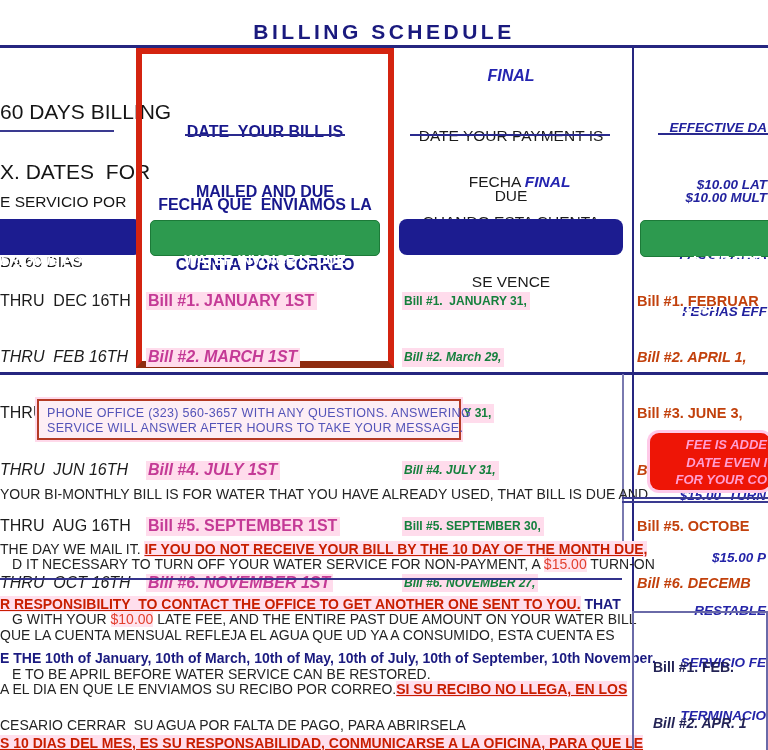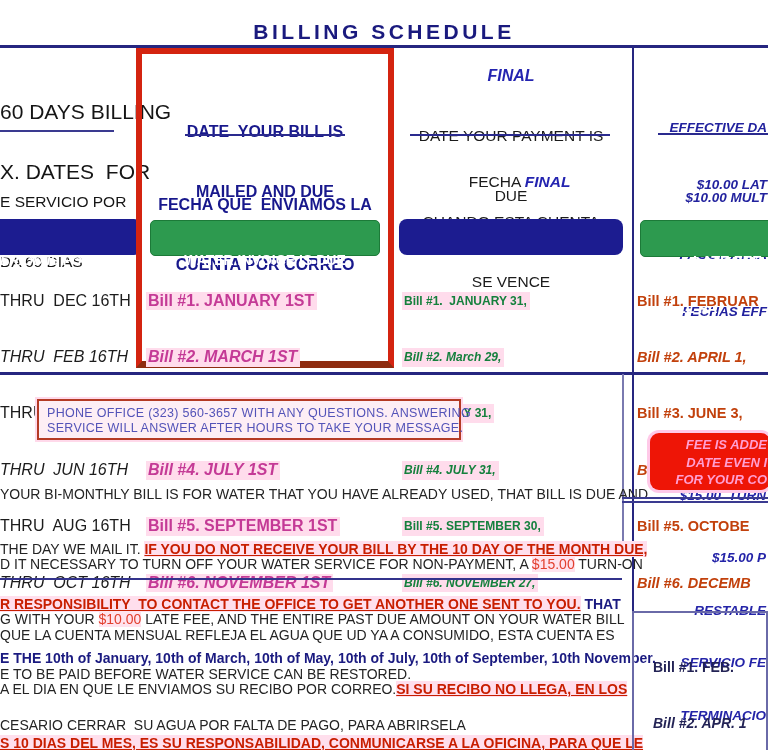--- a/index.html
+++ b/index.html
@@ -170,24 +170,24 @@
     <div style="top:20px;">SERVICE WILL ANSWER AFTER HOURS TO TAKE YOUR MESSAGE.</div>
   </div>
 
   <div class="para" style="top:449px;">
     <div><span>YOUR BI-MONTHLY BILL IS FOR WATER THAT YOU HAVE ALREADY USED, THAT BILL IS DUE AND</span></div>
     <div><span>THE DAY WE MAIL IT. </span><span class="red-u">IF YOU DO NOT RECEIVE YOUR BILL BY THE 10 DAY OF THE MONTH DUE,</span></div>
     <div><span class="red-u">R RESPONSIBILITY  TO CONTACT THE OFFICE TO GET ANOTHER ONE SENT TO YOU.</span><span class="navy-b"> THAT</span></div>
     <div><span class="navy-b">E THE 10th of January, 10th of March, 10th of May, 10th of July, 10th of September, 10th November.</span></div>
   </div>
 
-  <div class="para" style="top:519px;">
+  <div class="para" style="top:519px;padding-left:12px;">
     <div><span>D IT NECESSARY TO TURN OFF YOUR WATER SERVICE FOR NON-PAYMENT, A </span><span class="fee">$15.00</span><span> TURN-ON</span></div>
     <div><span>G WITH YOUR </span><span class="fee">$10.00</span><span> LATE FEE, AND THE ENTIRE PAST DUE AMOUNT ON YOUR WATER BILL</span></div>
-    <div><span>E TO BE PAID BEFORE WATER SERVICE CAN BE RESTORED.</span></div>
+    <div><span>E TO BE APRIL BEFORE WATER SERVICE CAN BE RESTORED.</span></div>
   </div>
 
   <div class="hline" style="top:578px;left:0;width:622px;height:2px;background:#33338c;"></div>
 
   <div class="para" style="top:590px;line-height:18px;">
     <div><span>QUE LA CUENTA MENSUAL REFLEJA EL AGUA QUE UD YA A CONSUMIDO, ESTA CUENTA ES</span></div>
     <div><span>A EL DIA EN QUE LE ENVIAMOS SU RECIBO POR CORREO.</span><span class="red-u">SI SU RECIBO NO LLEGA, EN LOS</span></div>
     <div><span class="red-u">S 10 DIAS DEL MES, ES SU RESPONSABILIDAD, CONMUNICARSE A LA OFICINA, PARA QUE LE</span></div>
     
     

